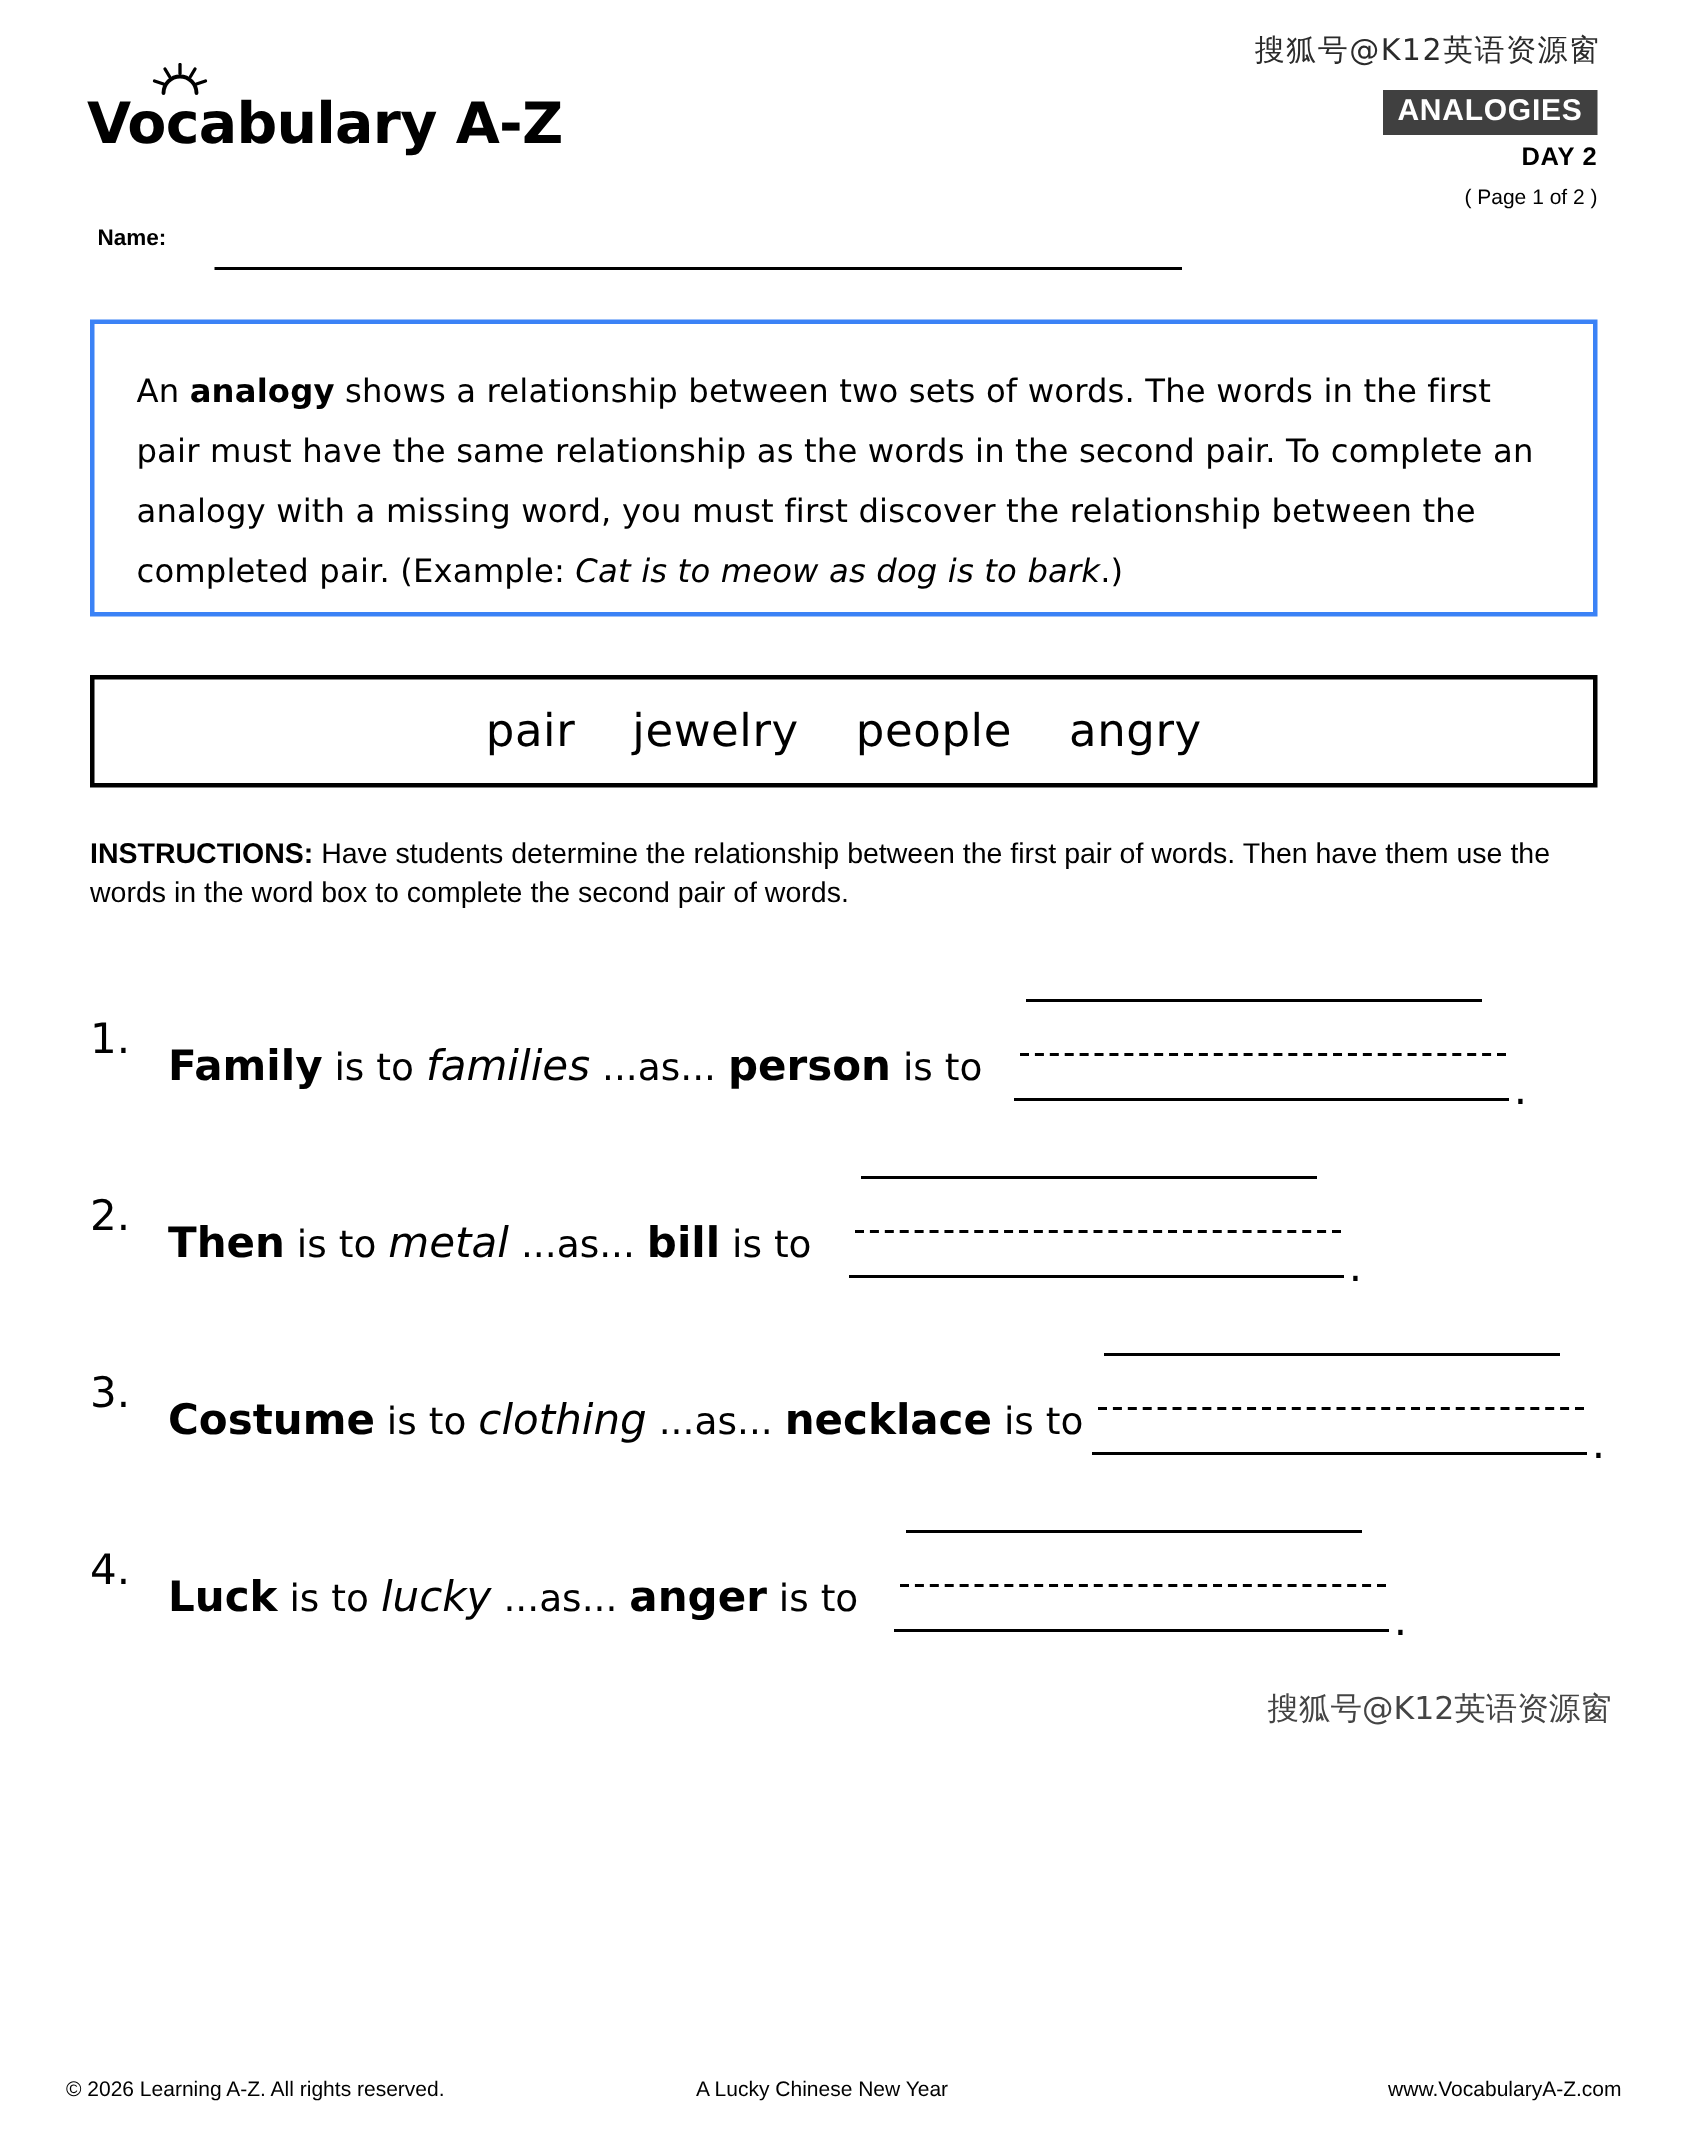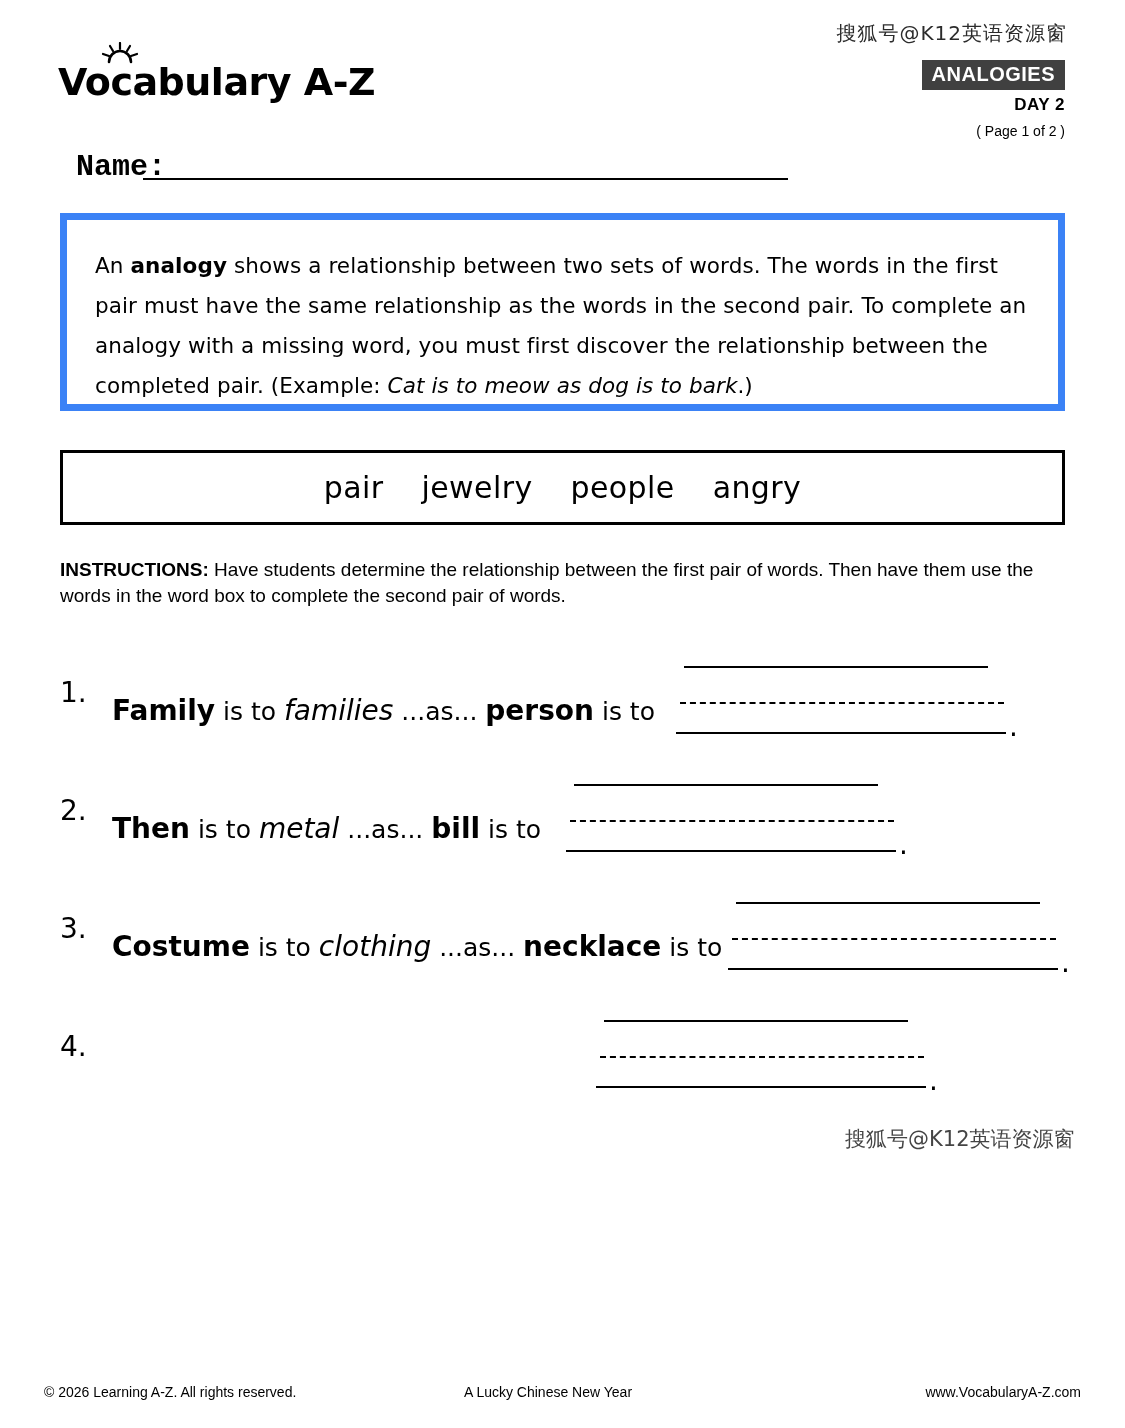--- a/index.html
+++ b/index.html
@@ -99,42 +99,42 @@
   
   .name-row {
     position: absolute;
     left: 60px;
     top: 150px;
     width: 740px;
     height: 36px;
   }
   .name-label {
     position: absolute;
-    left: 16px;
+    left: 5px;
     top: 0;
-    font-family: Liberation Mono, monospace;
+    font-family: Liberation Sans, sans-serif;
     font-weight: bold;
-    font-size: 30px;
+    font-size: 15px;
   }
   .name-line {
     position: absolute;
     left: 83px;
     top: 28px;
     width: 645px;
     border-bottom: 2.5px solid #000;
   }
 
   
   .defbox {
     position: absolute;
     left: 60px;
     top: 213px;
     width: 1005px;
     height: 198px;
-    border: 7px solid #3b82f6;
+    border: 3px solid #3b82f6;
     box-sizing: border-box;
     padding: 26px 28px 0 28px;
   }
   .deftext {
     font-family: "DejaVu Sans", sans-serif;
     font-size: 21.5px;
     line-height: 40px;
     letter-spacing: 0.1px;
   }
   .deftext b { font-weight: bold; }
@@ -324,20 +324,21 @@
       <div class="answer" style="left:728px; top:28px; width:330px;">
         <div class="top-line"></div>
         <div class="mid-line"></div>
         <div class="base-line"></div>
         <div class="period">.</div>
       </div>
     </div>
 
     <div class="qrow">
       <div class="qnum">4.</div>
+      <div class="qtext"><span class="bold">Luck</span><span class="small"> is to </span><span class="ital">lucky</span><span class="small"> ...as... </span><span class="bold">anger</span><span class="small"> is to </span></div>
       <div class="answer" style="left:596px; top:28px; width:330px;">
         <div class="top-line"></div>
         <div class="mid-line"></div>
         <div class="base-line"></div>
         <div class="period">.</div>
       </div>
     </div>
 
   </div>
 

